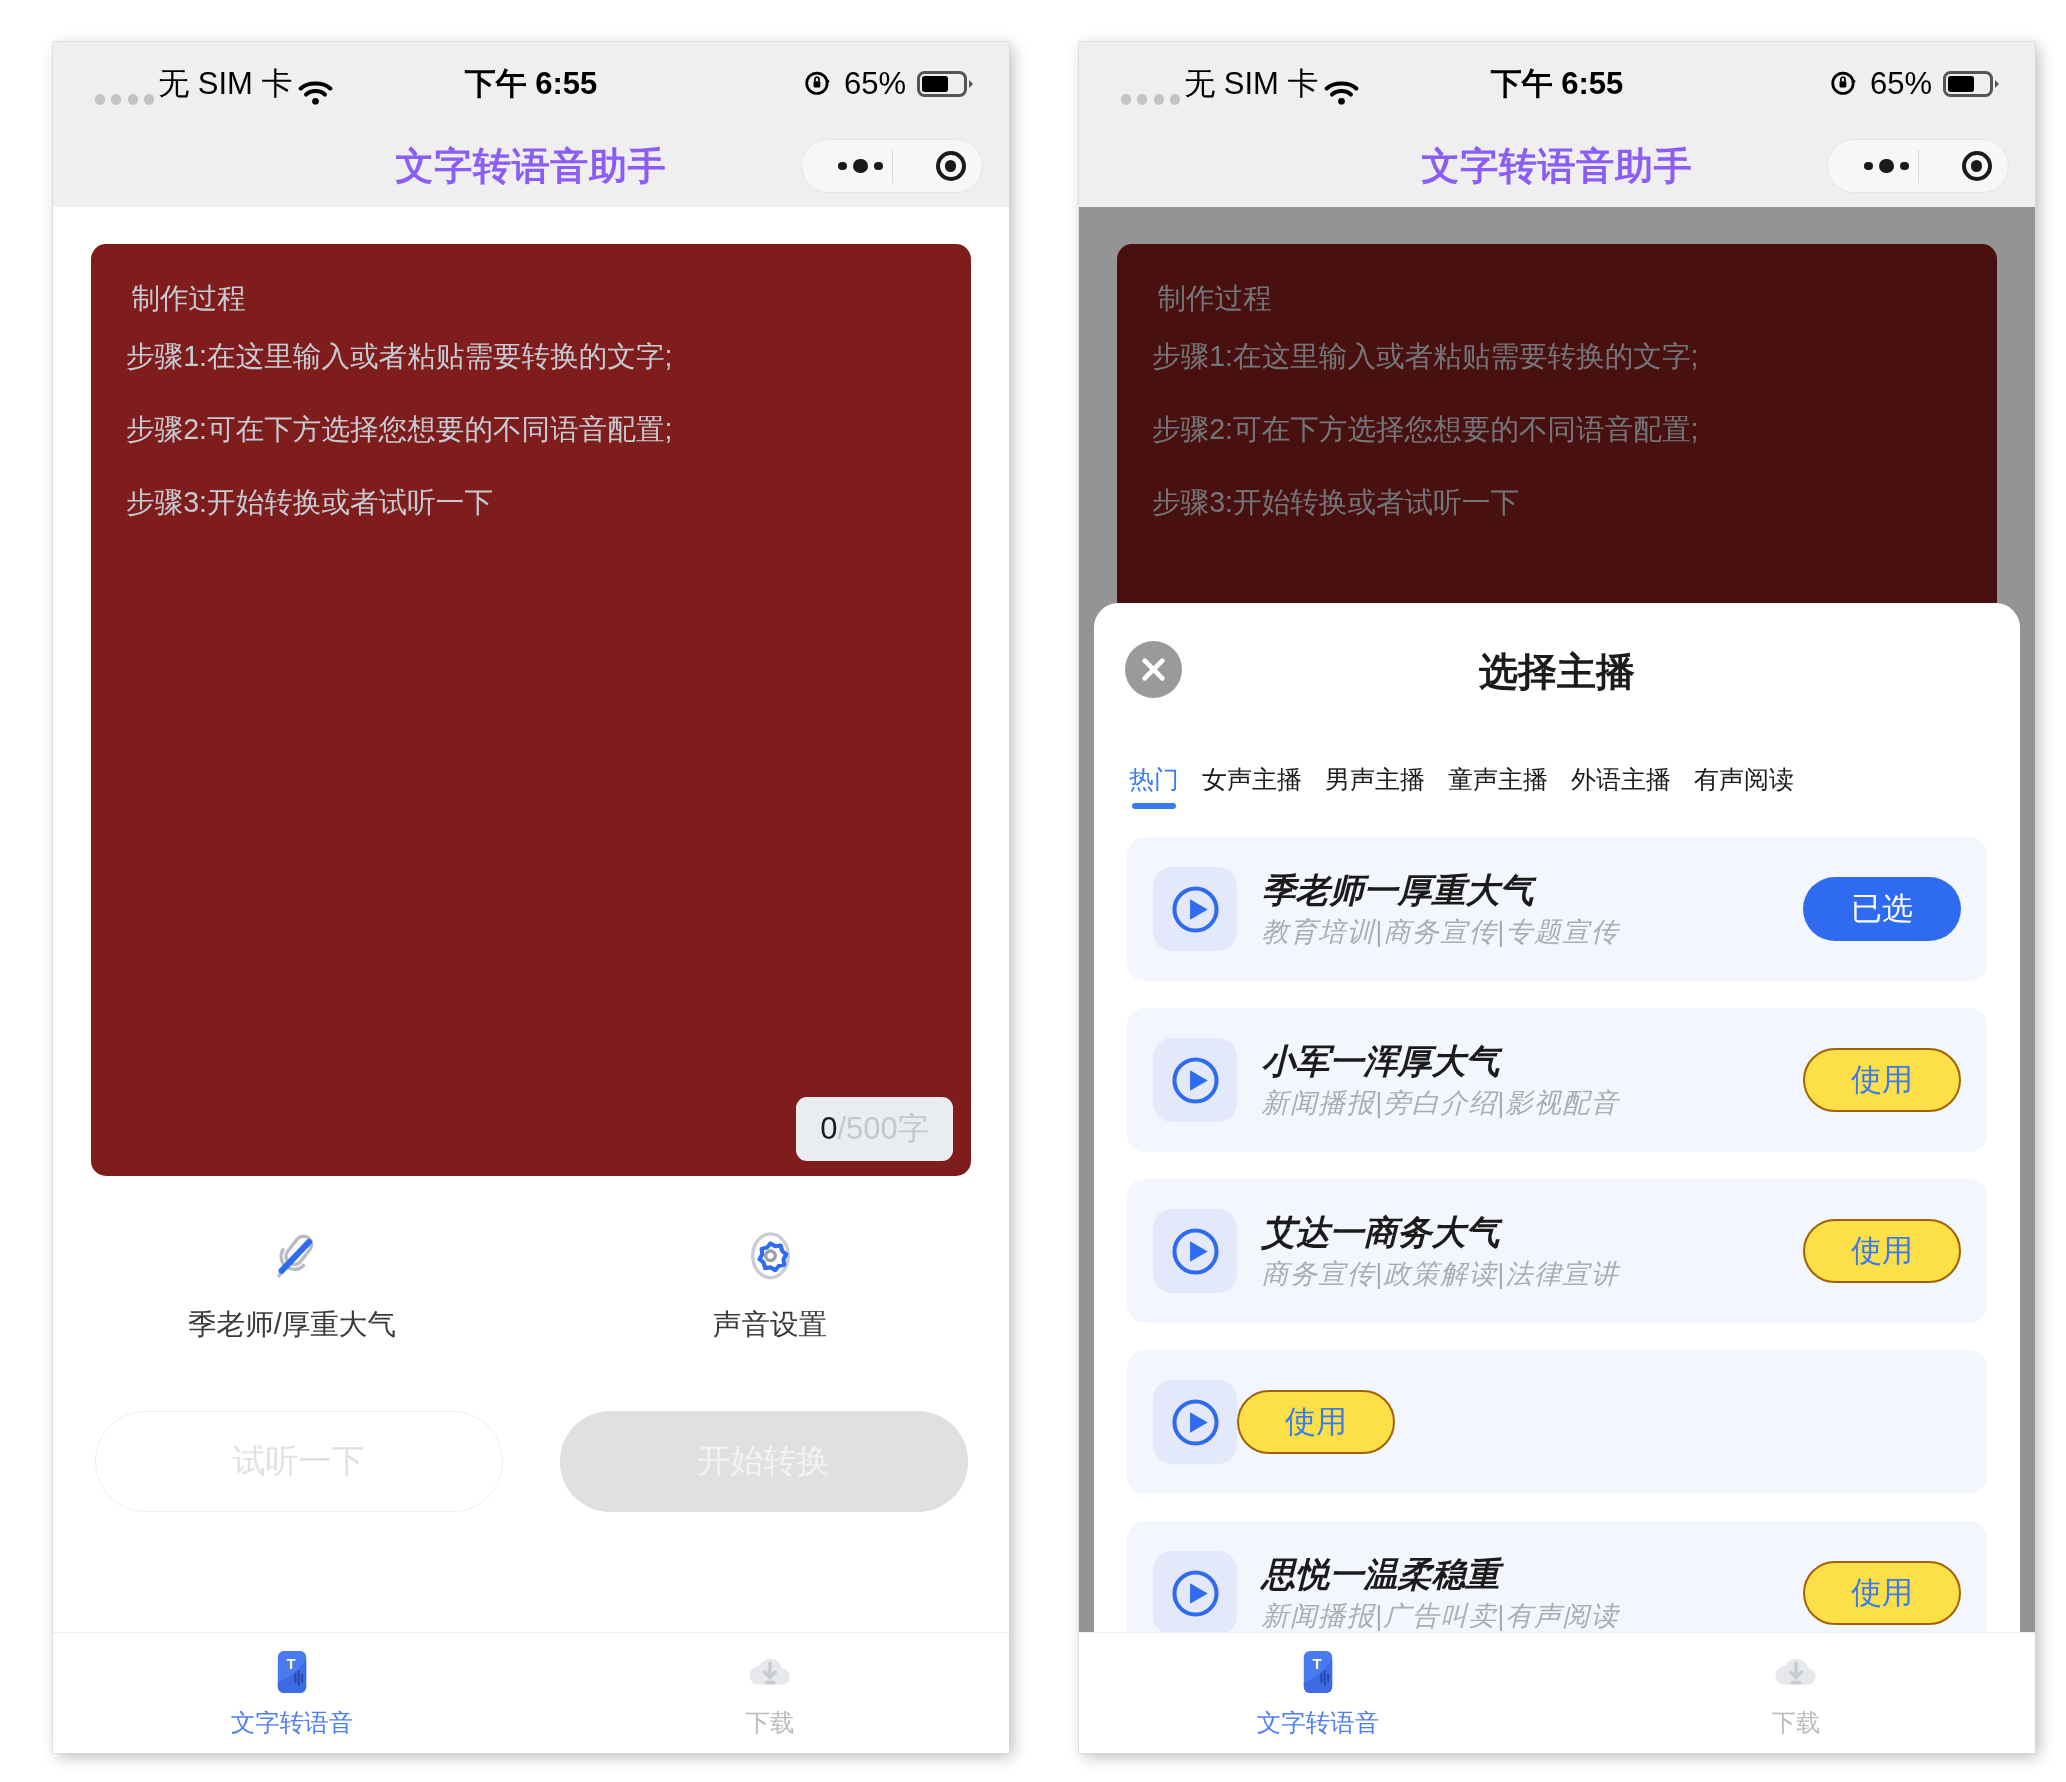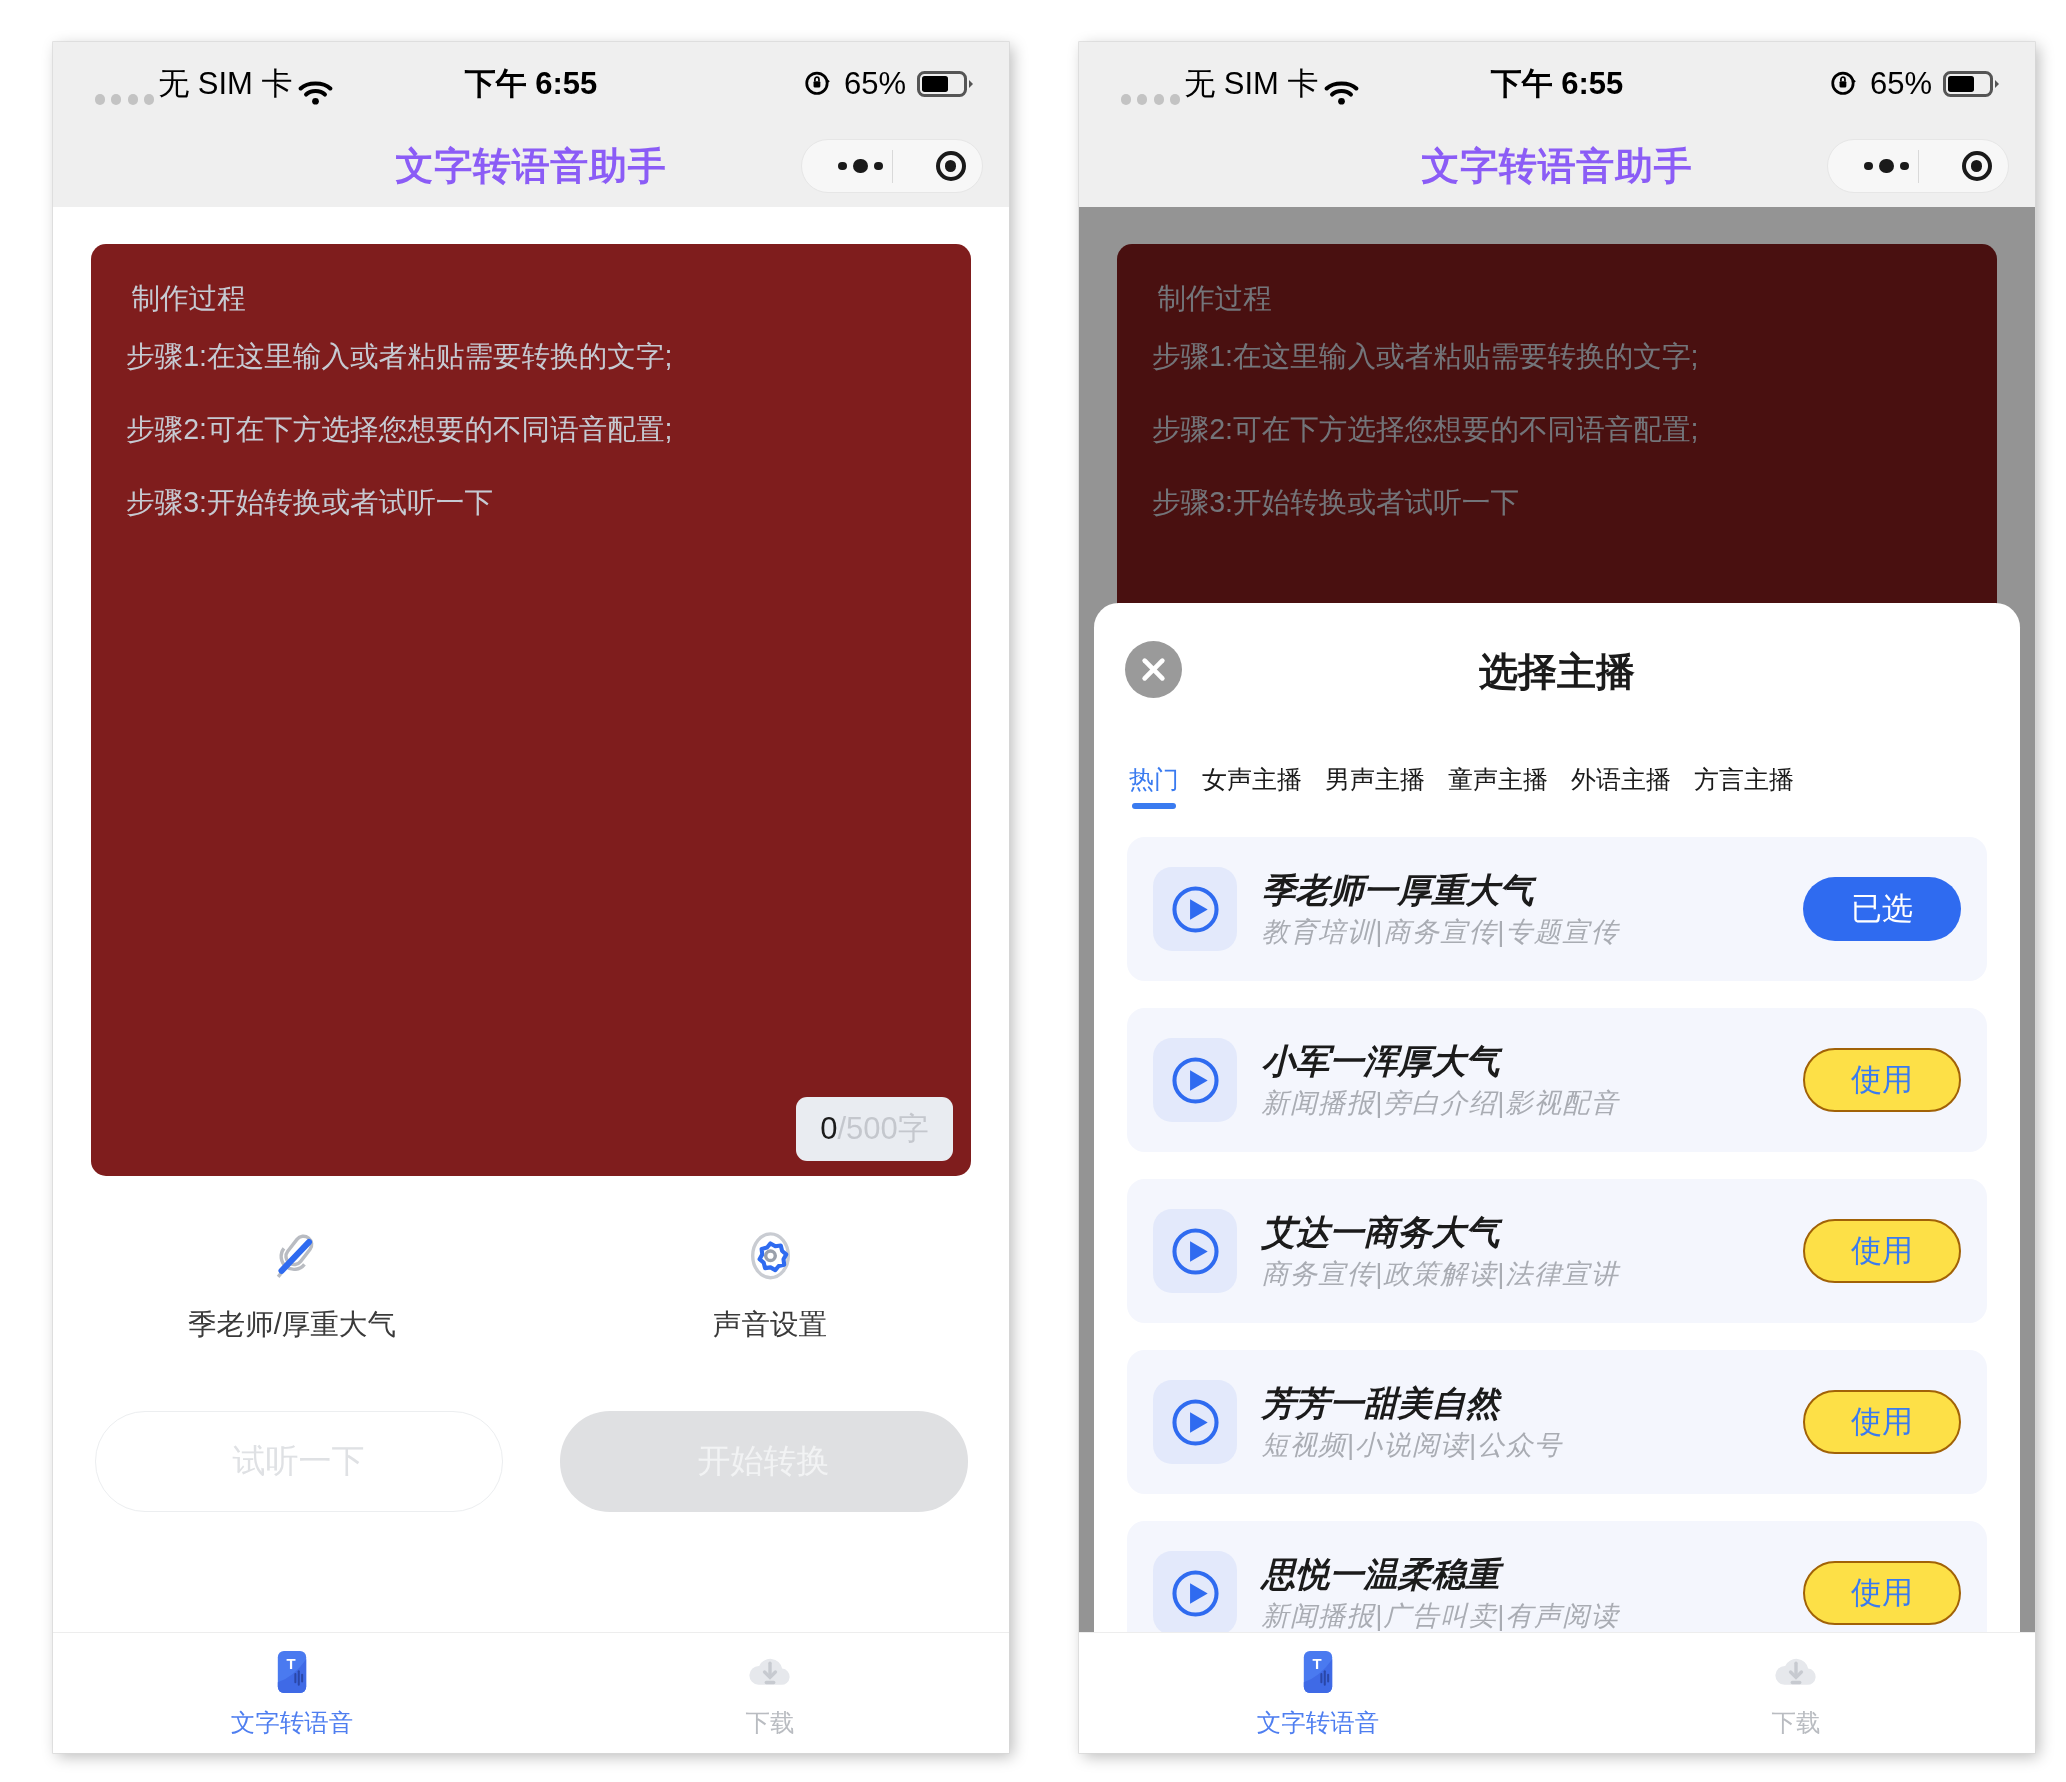--- a/index.html
+++ b/index.html
@@ -394,21 +394,21 @@
           </div>
           <div class="sheet-title">选择主播</div>
         </div>
 
         <div class="sheet-tabs">
           <div class="stab active">热门</div>
           <div class="stab">女声主播</div>
           <div class="stab">男声主播</div>
           <div class="stab">童声主播</div>
           <div class="stab">外语主播</div>
-          <div class="stab">方言主播</div>
+          <div class="stab">有声阅读</div>
         </div>
 
         <div class="voice-list">
 
           <div class="voice-item">
             <span class="play-wrap">
               <svg class="play-ic" viewBox="0 0 84 84">
                   <circle cx="42" cy="42" r="31" fill="none" stroke="#2f6bf0" stroke-width="6"></circle>
                   <path d="M34 27 L60 42 L34 57 Z" fill="#2f6bf0"></path>
                 </svg>
@@ -447,24 +447,20 @@
             </span>
             <span class="v-btn use">使用</span>
           </div>
 
           <div class="voice-item">
             <span class="play-wrap">
               <svg class="play-ic" viewBox="0 0 84 84">
                   <circle cx="42" cy="42" r="31" fill="none" stroke="#2f6bf0" stroke-width="6"></circle>
                   <path d="M34 27 L60 42 L34 57 Z" fill="#2f6bf0"></path>
                 </svg>
-            </span>
-            <span class="v-text">
-              <span class="v-name">芳芳一甜美自然</span>
-              <span class="v-tags">短视频|小说阅读|公众号</span>
             </span>
             <span class="v-btn use">使用</span>
           </div>
 
           <div class="voice-item">
             <span class="play-wrap">
               <svg class="play-ic" viewBox="0 0 84 84">
                   <circle cx="42" cy="42" r="31" fill="none" stroke="#2f6bf0" stroke-width="6"></circle>
                   <path d="M34 27 L60 42 L34 57 Z" fill="#2f6bf0"></path>
                 </svg>

